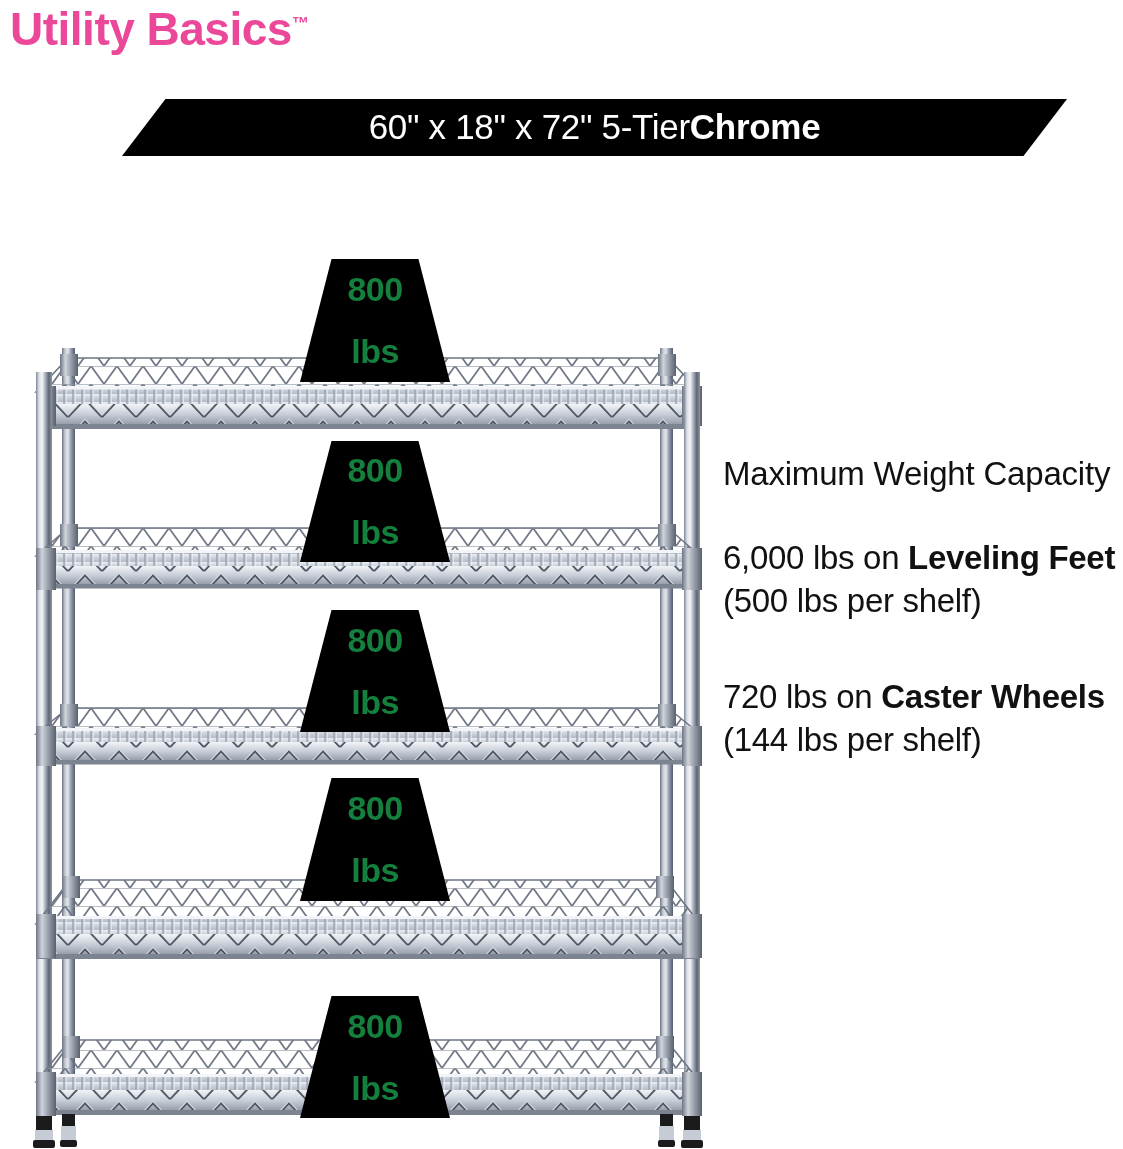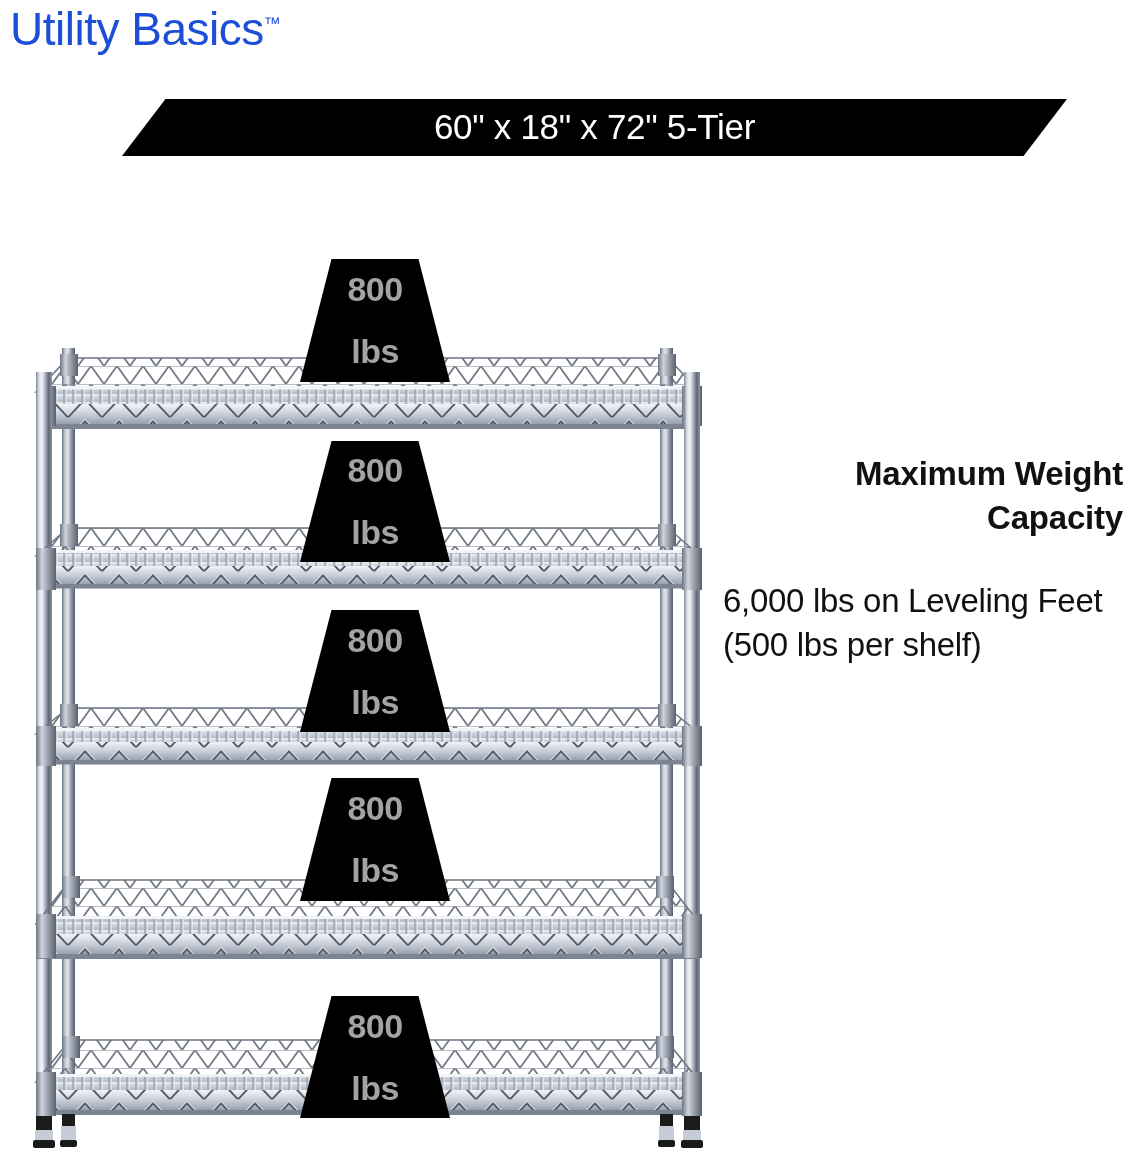--- a/index.html
+++ b/index.html
@@ -16,23 +16,23 @@
     color: #111111;
     -webkit-font-smoothing: antialiased;
   }
 
   
   .brand {
     position: absolute;
     left: 10px;
     top: 2px;
     font-size: 46px;
-    font-weight: 400;
+    font-weight: 700;
     letter-spacing: -0.5px;
-    color: #1d4ed8;
+    color: #ec4899;
     white-space: nowrap;
   }
   .brand .tm {
     font-size: 17px;
     vertical-align: super;
     letter-spacing: 0;
   }
 
   
   .banner {
@@ -67,50 +67,49 @@
   
   .info {
     position: absolute;
     left: 723px;
     top: 452px;
     width: 400px;
   }
   .info-heading {
     font-size: 33px;
     line-height: 1.32;
-    font-weight: 700;
+    font-weight: 400;
     letter-spacing: -0.2px;
     margin: 0;
-    text-align: right;
   }
   .info-para {
     font-size: 33px;
     line-height: 1.32;
     font-weight: 400;
     letter-spacing: -0.3px;
     margin: 40px 0 0 0;
   }
   .info-para.second { margin-top: 52px; }
-  .info-para b { font-weight: 400; }
+  .info-para b { font-weight: 700; }
 
   
   .rack {
     position: absolute;
     left: 0px;
     top: 330px;
     width: 720px;
     height: 819px;
   }
   .rack svg { display: block; }
 
   
   .badge {
     position: absolute;
     background: #000000;
-    color: #a3a3a3;
+    color: #15803d;
     display: flex;
     flex-direction: column;
     align-items: center;
     justify-content: center;
     font-weight: 700;
     line-height: 1.02;
     text-align: center;
   }
   .badge .num { font-size: 34px; letter-spacing: -0.5px; }
   .badge .unit { font-size: 34px; letter-spacing: -0.5px; margin-top: 27px; }
@@ -118,30 +117,34 @@
 </head>
 <body>
 
 <div class="brand">
   <span>Utility Basics</span><span class="tm">™</span>
 </div>
 
 <div class="banner">
   <div class="banner-text">
     <span>60" x 18" x 72" 5-Tier </span>
+      <b>Chrome</b>
   </div>
 </div>
 
 <div class="info">
   <p class="info-heading">Maximum Weight Capacity</p>
 
   <p class="info-para">
     <span>6,000 lbs on </span><b>Leveling Feet</b><span> (500 lbs per shelf)</span>
   </p>
 
+  <p class="info-para second">
+    <span>720 lbs on </span><b>Caster Wheels</b><span> (144 lbs per shelf)</span>
+  </p>
 </div>
 
 <div class="rack">
   <svg width="720" height="819" viewBox="0 0 720 819" xmlns="http://www.w3.org/2000/svg">
     <defs>
 
       <linearGradient id="postG" x1="0" y1="0" x2="1" y2="0">
         <stop offset="0%" stop-color="#7e8593"></stop>
         <stop offset="18%" stop-color="#d9dde4"></stop>
         <stop offset="38%" stop-color="#f4f6f9"></stop>

